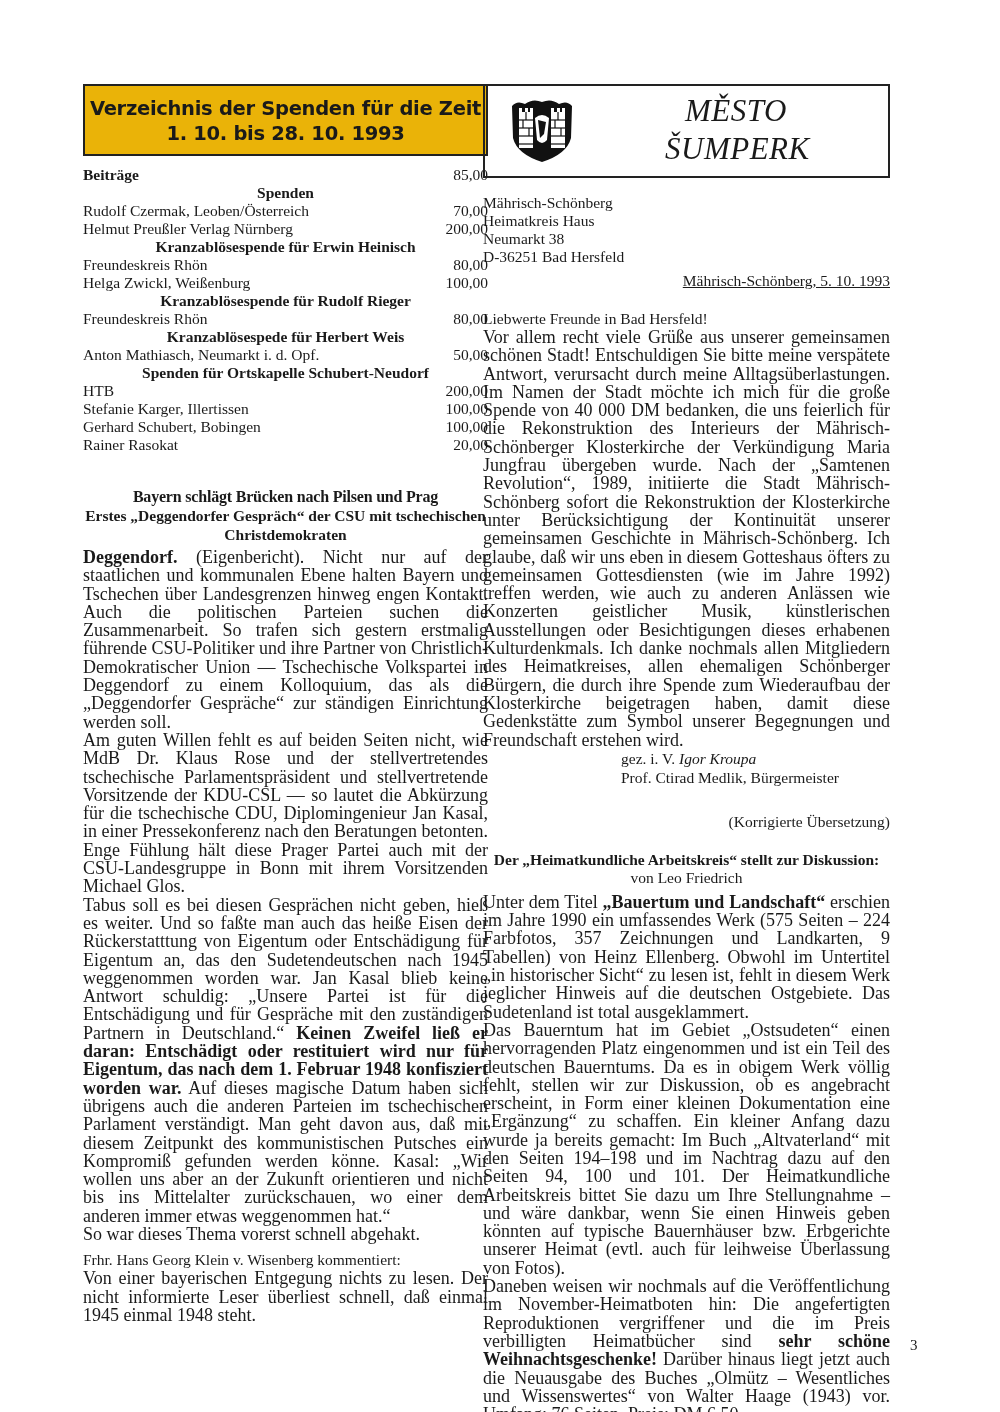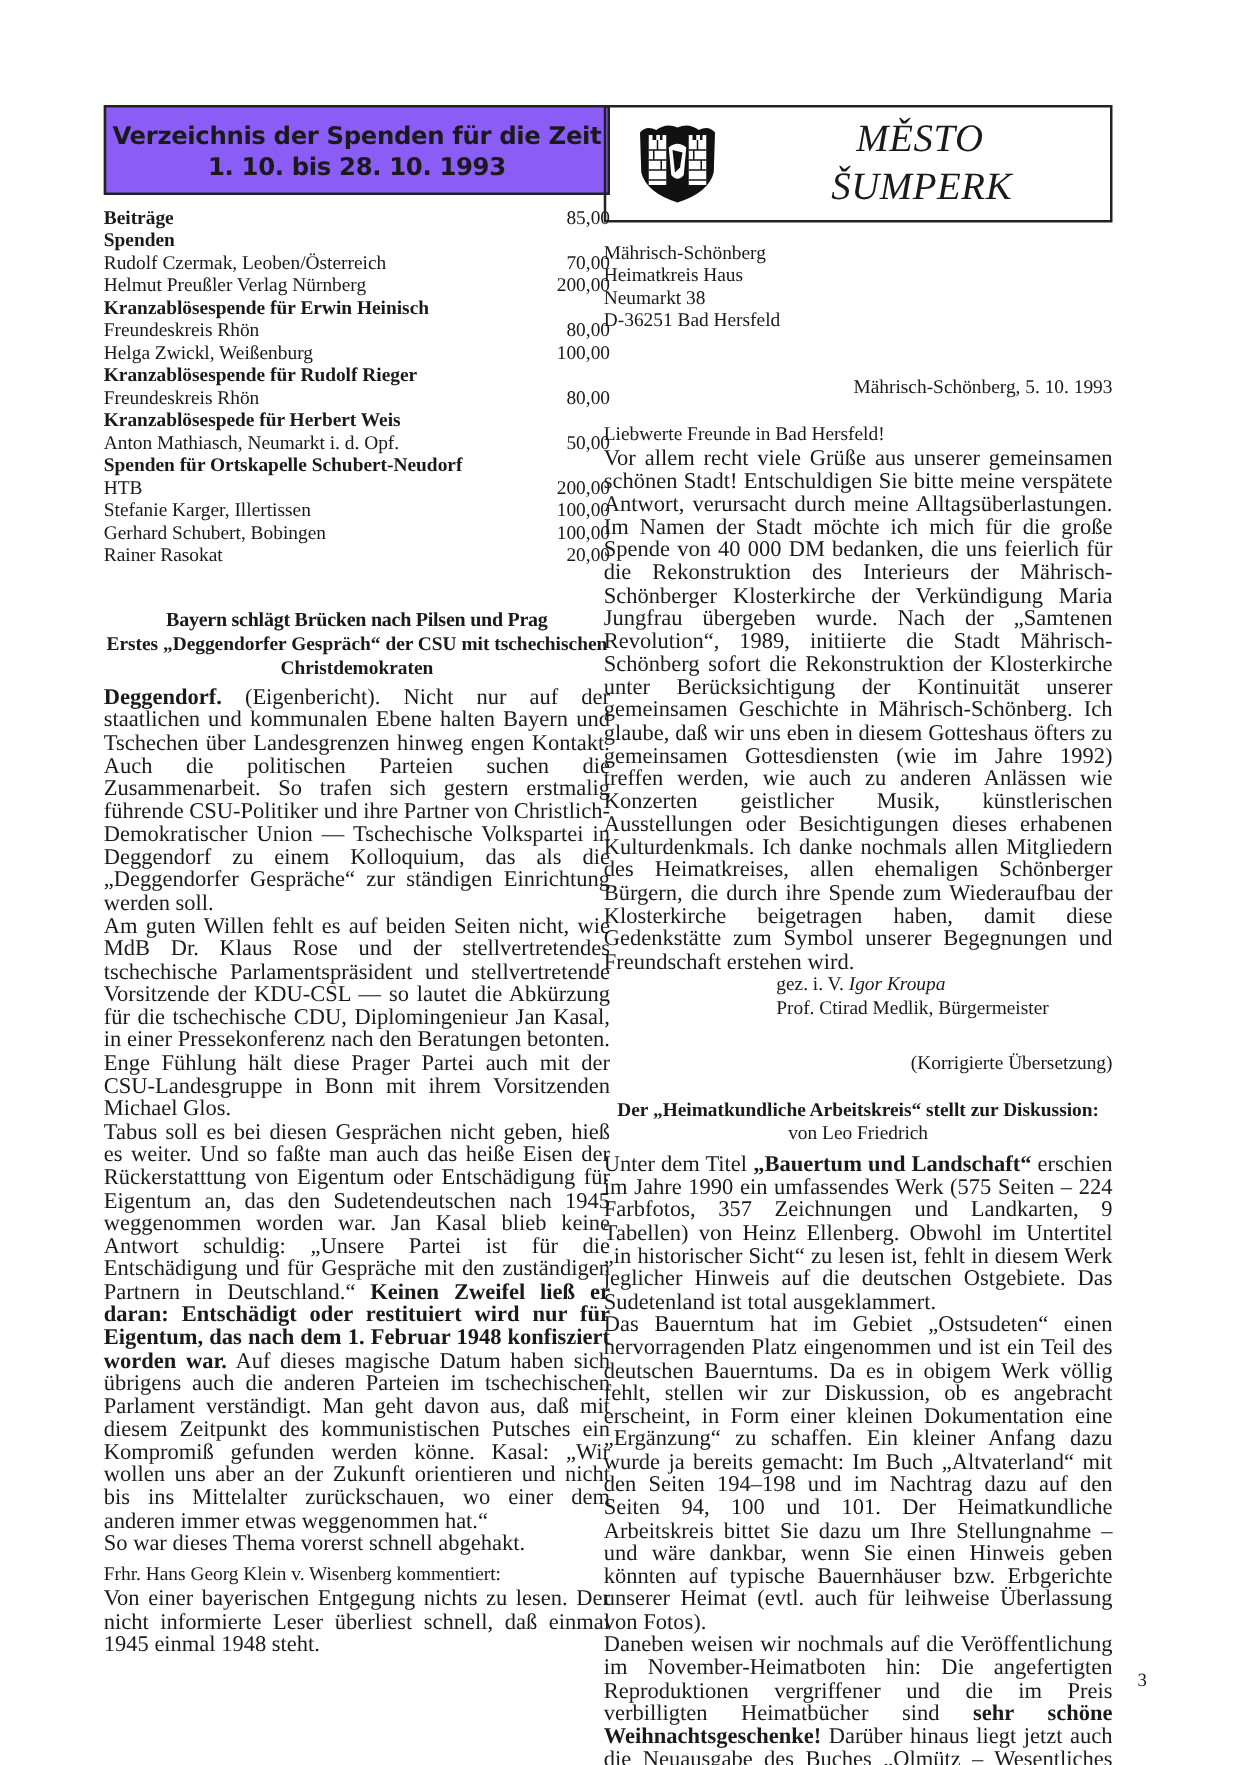--- a/index.html
+++ b/index.html
@@ -1,38 +1,38 @@
 <!DOCTYPE html>
 <html><head>
 <meta charset="utf-8">
 <style>
   html, body { margin: 0; padding: 0; background: #ffffff; }
   body { width: 1000px; height: 1412px; position: relative; overflow: hidden;
          font-family: "Liberation Serif", "DejaVu Serif", serif; color: #1a1a1a; }
   .col { position: absolute; top: 84px; width: 405px; }
   .left { left: 83px; }
   .right { left: 483px; width: 407px; }
-  .sp-box { border: 2px solid #222; background: #8b5cf6; text-align: center;
+  .sp-box { border: 2px solid #222; background: #eab308; text-align: center;
             padding: 10px 0 6px 0; margin: 0 0 10px 0; height: 52px; }
   .sp-box div { font-family: "DejaVu Sans", "Liberation Sans", sans-serif;
                 font-weight: bold; font-size: 19.5px; line-height: 25px; letter-spacing: -0.3px; }
   .row { display: flex; justify-content: space-between; font-size: 15.5px; line-height: 18px; }
   .grp { }
   .grp.first { margin-top: 6px; }
-  .grp-title { font-weight: bold; font-size: 15.5px; line-height: 18px; }
+  .grp-title { font-weight: bold; font-size: 15.5px; line-height: 18px; text-align: center; }
   .h2 { font-weight: bold; font-size: 16px; text-align: center; margin: 34px 0 0 0; letter-spacing: -0.2px; }
   .h3 { font-weight: bold; font-size: 15.5px; text-align: center; line-height: 19px; margin: 0 0 4px 0; }
   p { margin: 0; font-size: 18px; line-height: 18.3px; text-align: justify; }
   .sub-head { font-weight: normal; font-size: 15.5px; line-height: 18px; margin-top: 8px; }
   .letterhead { border: 2px solid #222; height: 90px; display: flex; align-items: center; position: relative; }
   .crest { width: 70px; height: 66px; margin-left: 22px; }
   .mesto { position: absolute; left: 180px; top: 6px; font-style: italic; font-size: 31px; line-height: 38px; letter-spacing: 0.5px; }
   .mesto div:nth-child(1) { padding-left: 20px; }
   .addr { margin-top: 16px; font-size: 15.5px; line-height: 18px; }
-  .date-line { text-align: right; font-size: 15.5px; margin-top: 35px; line-height: 18px; }
+  .date-line { text-align: right; font-size: 15.5px; margin-top: 6px; line-height: 18px; text-decoration: underline; }
   .greet { margin-top: 20px; font-size: 15.5px; line-height: 18px; }
   .sig { margin-left: 138px; font-size: 15.5px; line-height: 19px; }
   .korr { margin-top: 26px; font-size: 15.5px; line-height: 18px; text-align: right; }
   .h3b { font-weight: bold; font-size: 15.5px; text-align: center; margin-top: 20px; line-height: 18px; }
   .byline { text-align: center; font-size: 15.5px; line-height: 18px; margin-bottom: 6px; }
   .page-num { position: absolute; left: 910px; top: 1337px; font-size: 15px; }
   b { font-weight: bold; }
   i { font-style: italic; }
 </style>
 </head>

